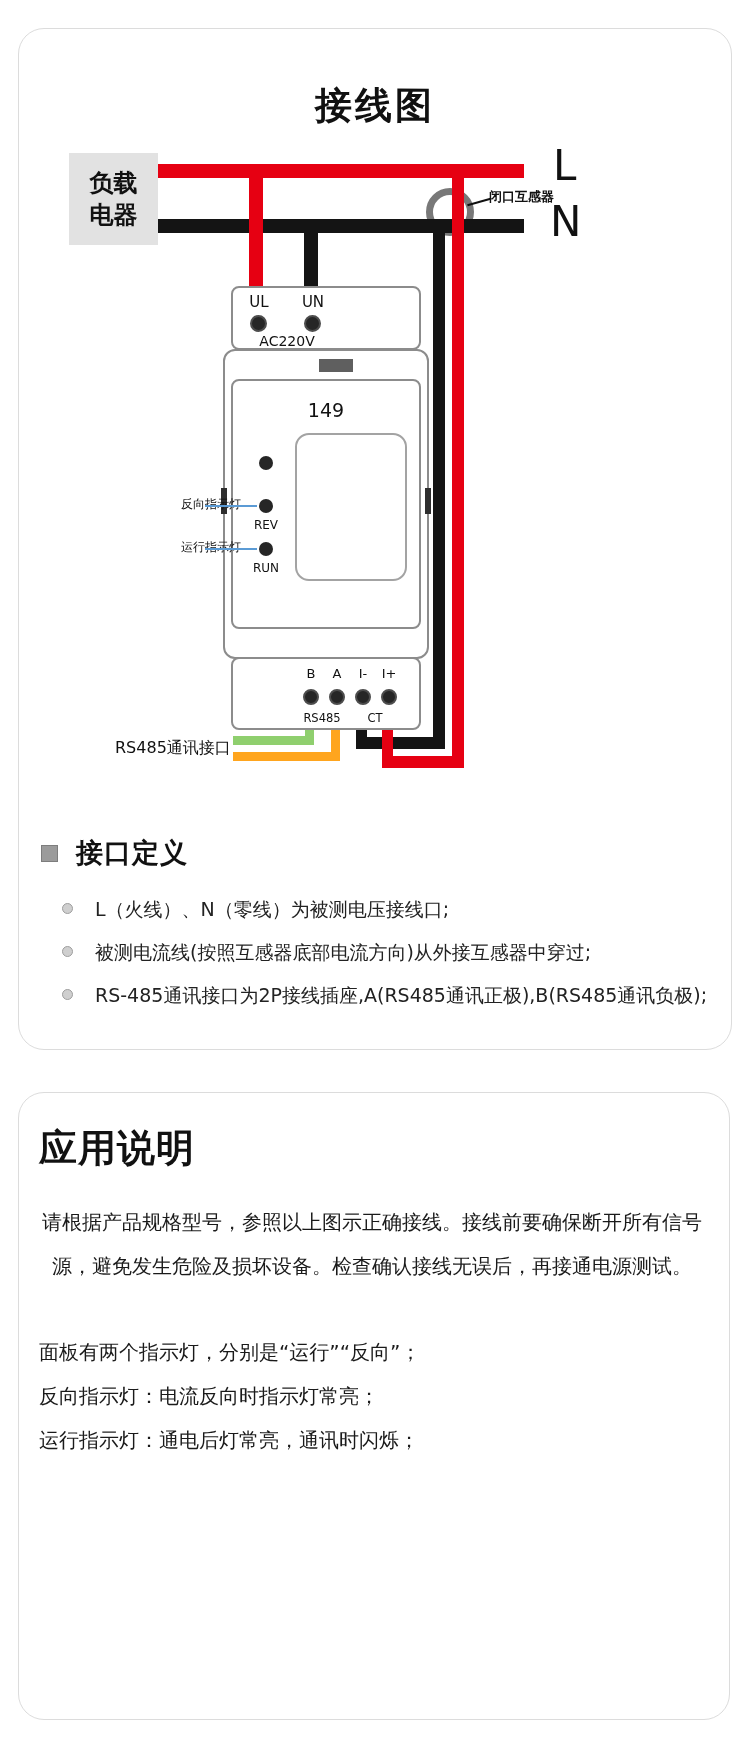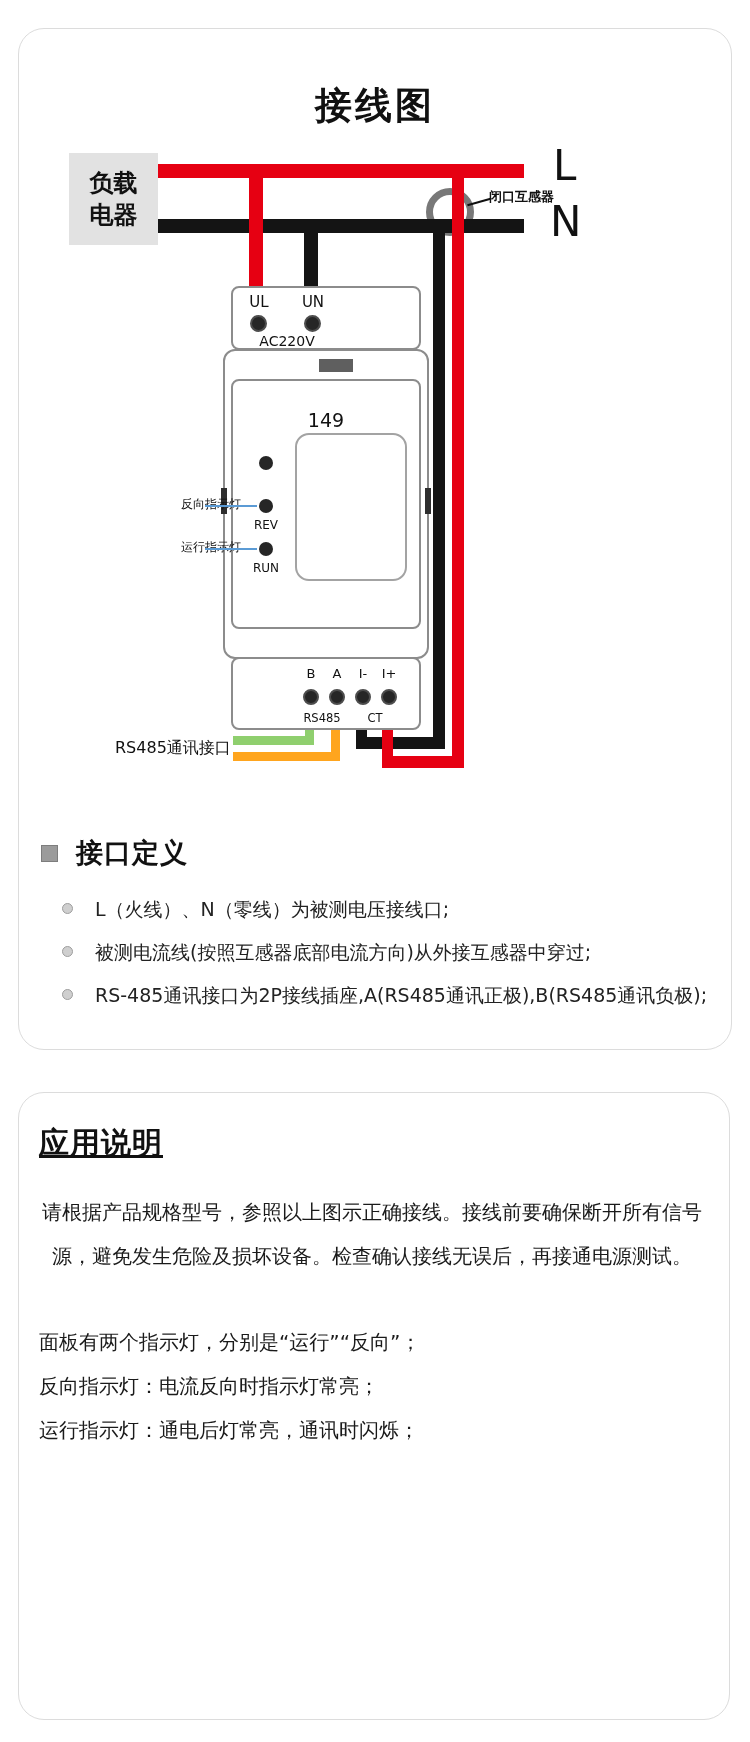--- a/index.html
+++ b/index.html
@@ -48,21 +48,21 @@
   #wire-a-orange-v{left:312px;top:697px;width:9px;height:35px;background:var(--wire-orange,#ffa51e);}
   #wire-a-orange-h{left:214px;top:723px;width:107px;height:9px;background:var(--wire-orange,#ffa51e);}
   #rs485-callout{left:96px;top:709px;width:114px;font-size:16px;text-align:left;white-space:nowrap;}
 
   
   .block{position:absolute;background:#fff;border:2px solid var(--device-outline,#8c8c8c);box-sizing:border-box;}
   #top-block{left:212px;top:257px;width:190px;height:64px;border-radius:8px;}
   #dev-body{left:204px;top:320px;width:206px;height:310px;border-radius:12px;}
   #mount{left:300px;top:330px;width:34px;height:13px;background:#5f5f5f;}
   #panel{left:212px;top:350px;width:190px;height:250px;border:2px solid var(--device-outline,#8c8c8c);border-radius:8px;background:#fff;box-sizing:border-box;}
-  #model{left:212px;top:380px;width:190px;text-align:center;font-size:19px;}
+  #model{left:212px;top:370px;width:190px;text-align:center;font-size:19px;}
   #display{left:276px;top:404px;width:112px;height:148px;border:2px solid #a3a3a3;border-radius:14px;background:#fff;box-sizing:border-box;}
   .led{width:14px;height:14px;border-radius:50%;background:#262626;position:absolute;}
   #led1{left:240px;top:427px;} #led2{left:240px;top:470px;} #led3{left:240px;top:513px;}
   #rev-lbl{left:227px;top:489px;width:40px;text-align:center;font-size:12px;}
   #run-lbl{left:227px;top:532px;width:40px;text-align:center;font-size:12px;}
   #notch-l{left:202px;top:459px;width:6px;height:26px;background:#2e2e2e;}
   #notch-r{left:406px;top:459px;width:6px;height:26px;background:#2e2e2e;}
   .term-lbl{position:absolute;font-size:15px;text-align:center;}
   #ul-lbl{left:11px;top:5px;width:30px;} #un-lbl{left:65px;top:5px;width:30px;}
   .screw{position:absolute;width:17px;height:17px;border-radius:50%;background:#262626;border:2px solid #4d4d4d;box-sizing:border-box;}
@@ -88,21 +88,21 @@
   
   #iface{position:absolute;left:22px;top:806px;width:692px;}
   .iface-head{display:flex;align-items:center;gap:18px;margin-bottom:24px;}
   .sq-icon{width:17px;height:17px;background:#9b9b9b;border:1px solid #7d7d7d;box-sizing:border-box;}
   .iface-head h2{font-size:27px;font-weight:700;margin:0;letter-spacing:1px;}
   #iface ul{list-style:none;margin:17px;padding:0;}
   #iface li{display:flex;align-items:flex-start;gap:22px;margin-bottom:15px;font-size:19px;line-height:28px;color:#222;}
   .dot-icon{width:11px;height:11px;border-radius:50%;background:#cfcfcf;border:1px solid #9e9e9e;box-sizing:border-box;flex-shrink:0;margin-top:8px;margin-left:4px;}
 
   
-  #notes-heading{font-size:30px;font-weight:700;margin:0;letter-spacing:1px;text-decoration:underline;}
+  #notes-heading{font-size:38px;font-weight:700;margin:0;letter-spacing:1px;}
   .para{font-size:20px;line-height:44px;margin:0;color:#1a1a1a;}
   .first{margin-top:26px;text-align:center;}
   .gap{margin-top:42px;}
 </style>
 </head>
 <body>
 
 <div class="card" id="card-diagram">
 
   <h1 class="abs" id="diagram-title">接线图</h1>

